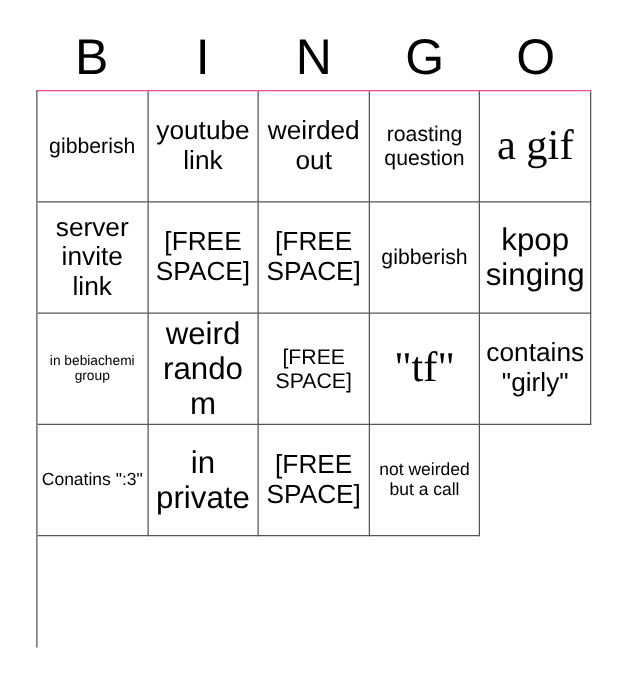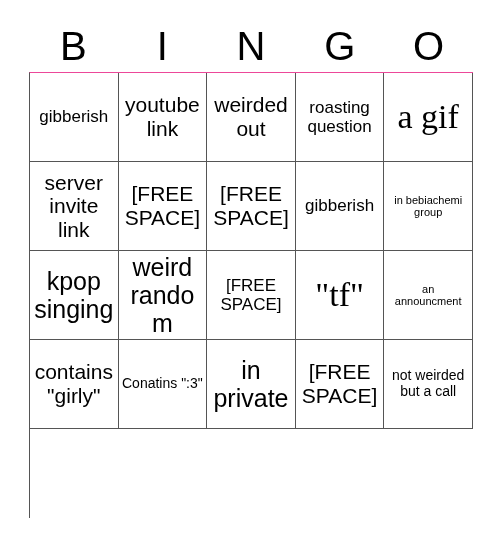--- a/index.html
+++ b/index.html
@@ -108,36 +108,33 @@
       <div class="cell">
         <span class="fs-lg">[FREE SPACE]</span>
       </div>
       <div class="cell">
         <span class="fs-lg">[FREE SPACE]</span>
       </div>
       <div class="cell">
         <span class="fs-md">gibberish</span>
       </div>
       <div class="cell">
-        <span class="fs-xs">in bebiachemi group</span>
+        <span class="fs-xl">kpop singing</span>
       </div>
       <div class="cell">
-        <span class="fs-xl">kpop singing</span>
+        <span class="fs-xs">in bebiachemi group</span>
       </div>
       <div class="cell">
         <span class="fs-xl">weird random</span>
       </div>
       <div class="cell">
         <span class="fs-md">[FREE SPACE]</span>
       </div>
       <div class="cell">
         <span class="fs-xxl">"tf"</span>
-      </div>
-      <div class="cell">
-        <span class="fs-xs">an announcment</span>
       </div>
       <div class="cell">
         <span class="fs-lg">contains "girly"</span>
       </div>
       <div class="cell">
         <span class="fs-sm">Conatins ":3"</span>
       </div>
       <div class="cell">
         <span class="fs-xl">in private</span>
       </div>

